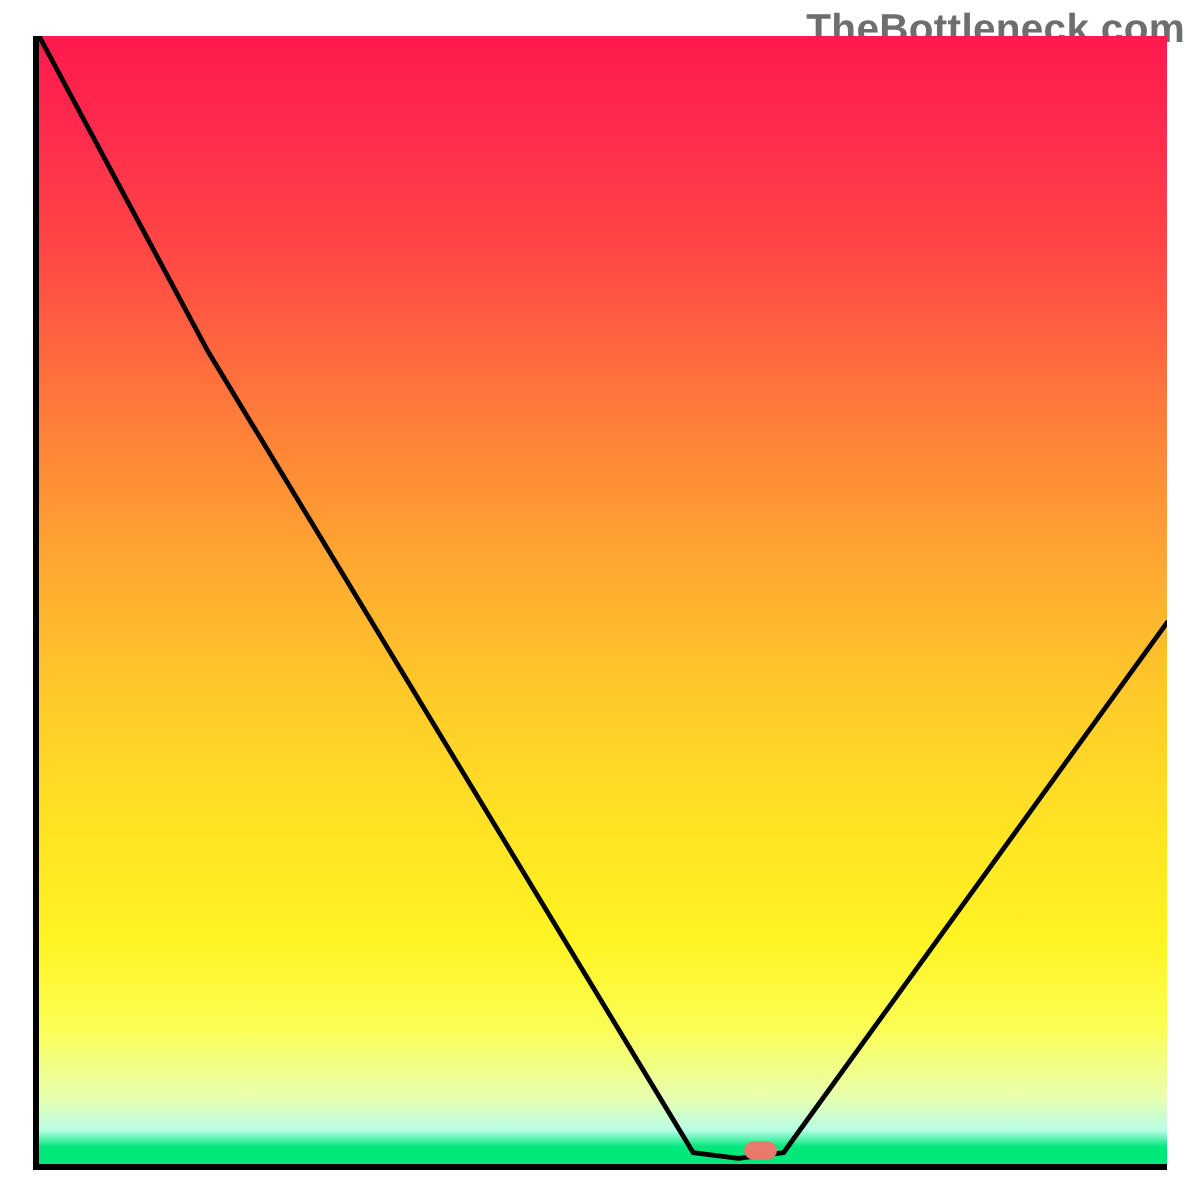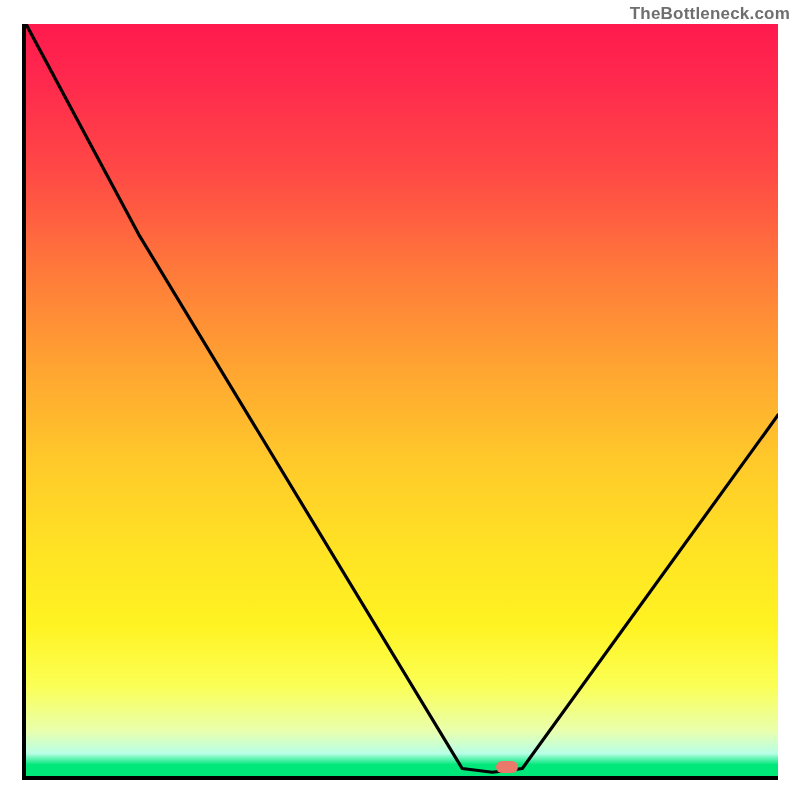--- a/index.html
+++ b/index.html
@@ -13,21 +13,21 @@
   }
   .canvas {
     position: relative;
     width: 800px;
     height: 800px;
   }
   .attribution {
     position: absolute;
     top: 4px;
     right: 10px;
-    font-size: 17px;
+    font-size: 27px;
     font-weight: bold;
     color: #6e6e6e;
     letter-spacing: 0.2px;
   }
   .plot-area {
     position: absolute;
     left: 22px;
     top: 24px;
     width: 756px;
     height: 756px;

